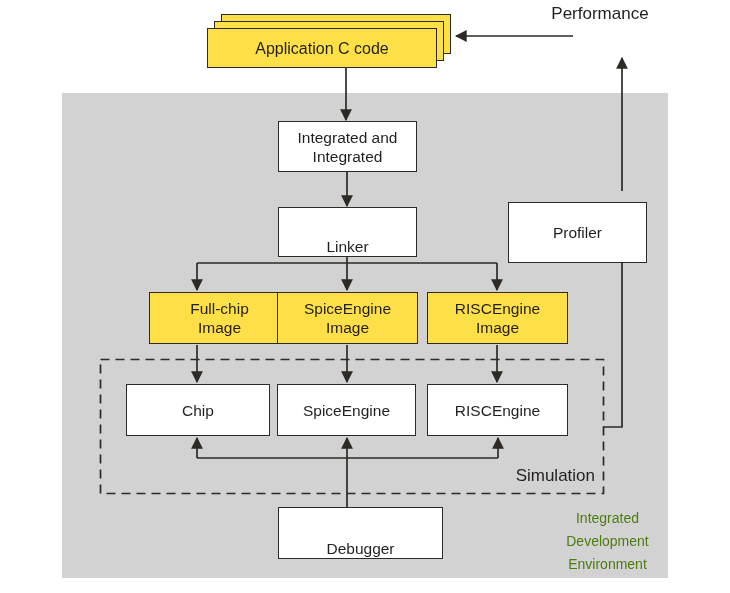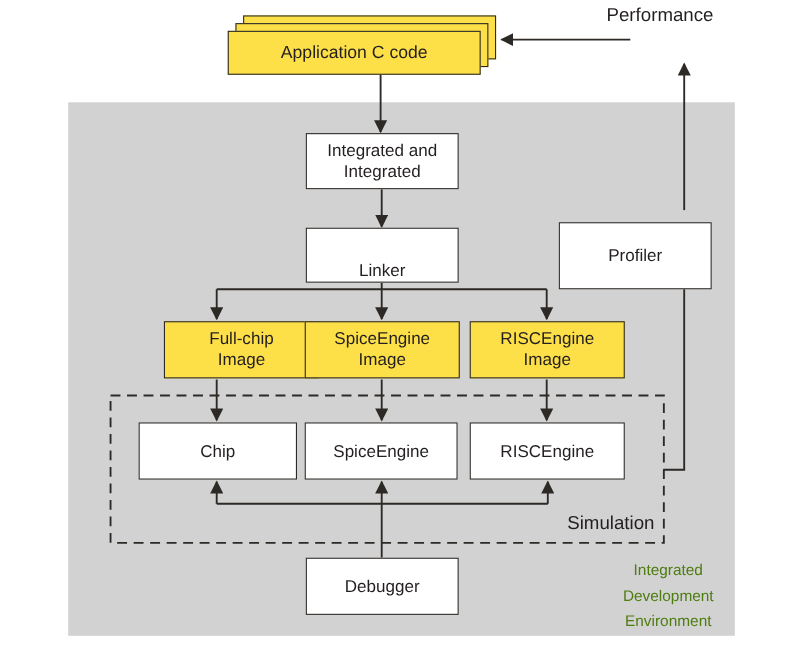--- a/index.html
+++ b/index.html
@@ -28,21 +28,21 @@
   .stack-front{left:207px;top:28px;width:230px;height:40px;font-size:16px;}
   
   .compiler {left:278px;top:121px;width:139px;height:51px;}
   .linker   {left:278px;top:207px;width:139px;height:50px;justify-content:flex-end;}
   .img-full {left:125px;top:292px;width:141px;height:52px;margin-left:24px;}
   .img-spice{left:277px;top:292px;width:141px;height:52px;}
   .img-risc {left:427px;top:292px;width:141px;height:52px;}
   .chip     {left:126px;top:384px;width:144px;height:52px;}
   .spice    {left:277px;top:384px;width:139px;height:52px;}
   .risc     {left:427px;top:384px;width:141px;height:52px;}
-  .debugger {left:278px;top:507px;width:139px;height:52px;}
+  .debugger {left:278px;top:507px;width:165px;height:52px;justify-content:flex-end;}
   .profiler {left:508px;top:202px;width:139px;height:61px;}
   
   .perf-label{
     position:absolute;left:530px;top:3px;width:140px;
     font-size:17px;line-height:22px;text-align:center;
   }
   .sim-label{
     position:absolute;left:490px;top:466px;width:105px;
     font-size:17px;text-align:right;
   }

